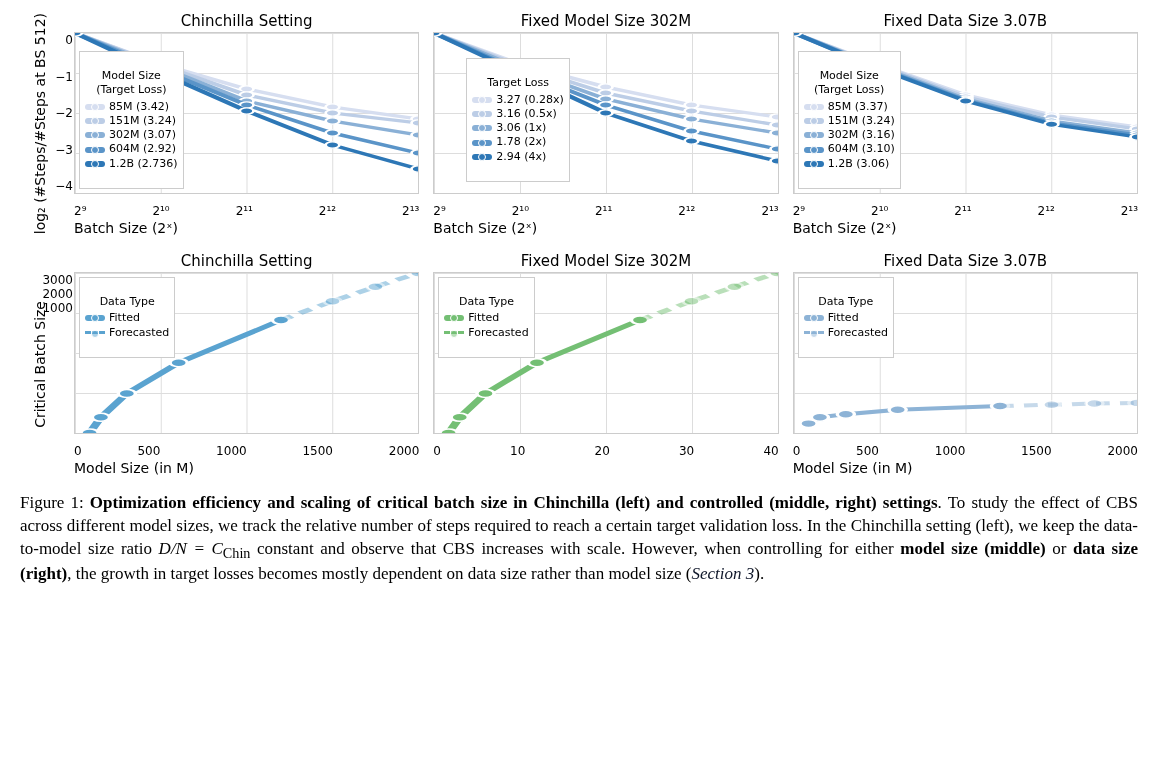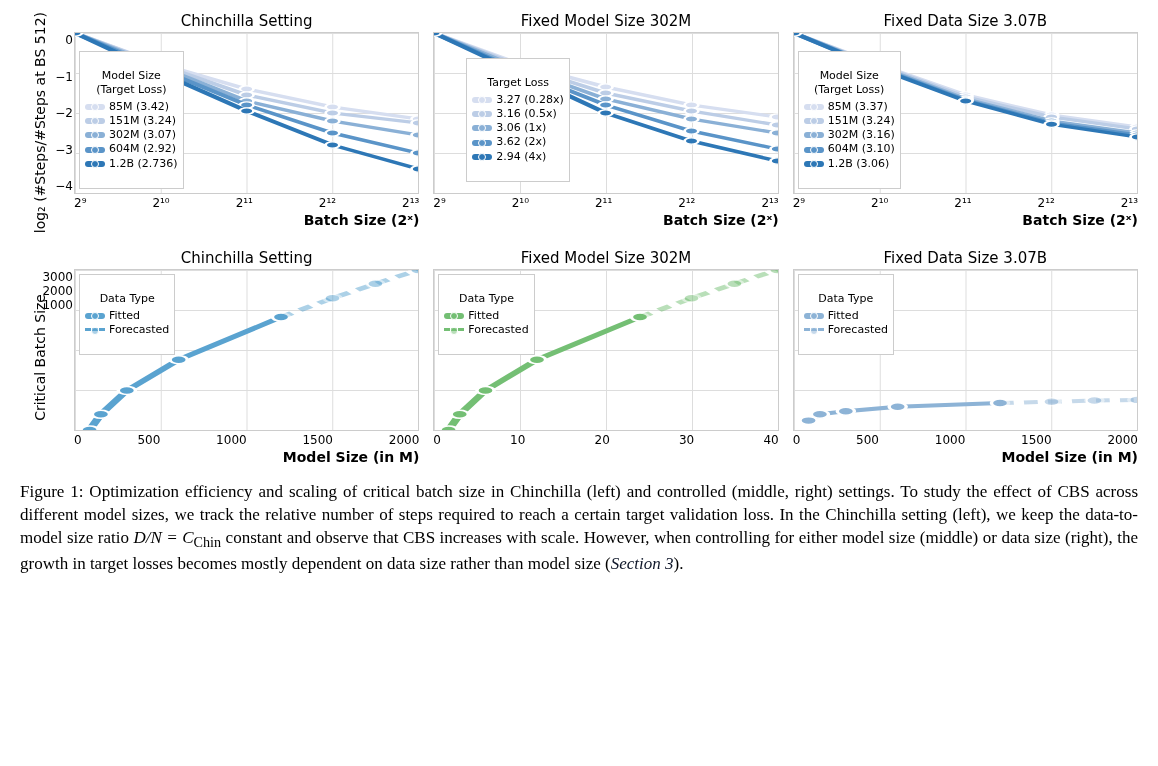--- a/index.html
+++ b/index.html
@@ -52,29 +52,28 @@
   svg.chart {
     position: absolute;
     inset: 0;
     width: 100%;
     height: 100%;
   }
   .xaxis {
     display: flex;
     justify-content: space-between;
     font-size: 12px;
-    margin-top: 2px;
+    margin-top: 10px;
     font-family: "DejaVu Sans", Arial, sans-serif;
   }
   .xlabel {
-    text-align: right;
+    text-align: left;
     font-size: 14px;
     margin-top: 2px;
     font-family: "DejaVu Sans", Arial, sans-serif;
-    font-weight: bold;
   }
   .yaxis {
     position: absolute;
     left: -34px;
     top: 0;
     bottom: 0;
     display: flex;
     flex-direction: column;
     justify-content: space-between;
     font-size: 12px;
@@ -128,21 +127,21 @@
     border:1.5px solid #fff;
     opacity:0.5;
   }
   .legend-title { margin-bottom:2px; white-space:nowrap;}
   .caption {
     font-size: 17px;
     line-height: 1.35;
     text-align: justify;
   }
   .caption .lbl { display:inline; }
-  .caption b { font-weight: normal; }
+  .caption b { font-weight: bold; }
   .section-link { color: #0f172a; font-style: italic; }
 </style>
 </head>
 <body>
 
 <div class="grid-wrap">
 
   <div class="ylab">
     <span>log₂ (#Steps/#Steps at BS 512)</span>
   </div>
@@ -267,21 +266,21 @@
         <div class="row">
             <span class="sw" style="background:#bccde6"></span>
             <span>3.16 (0.5x)</span>
           </div>
         <div class="row">
             <span class="sw" style="background:#8ab0d6"></span>
             <span>3.06 (1x)</span>
           </div>
         <div class="row">
             <span class="sw" style="background:#5a94c8"></span>
-            <span>3.62 (2x)</span>
+            <span>1.78 (2x)</span>
           </div>
         <div class="row">
             <span class="sw" style="background:#2d77b6"></span>
             <span>2.94 (4x)</span>
           </div>
       </div>
     </div>
     <div class="xaxis">
       <span>2⁹</span>
         <span>2¹⁰</span>

